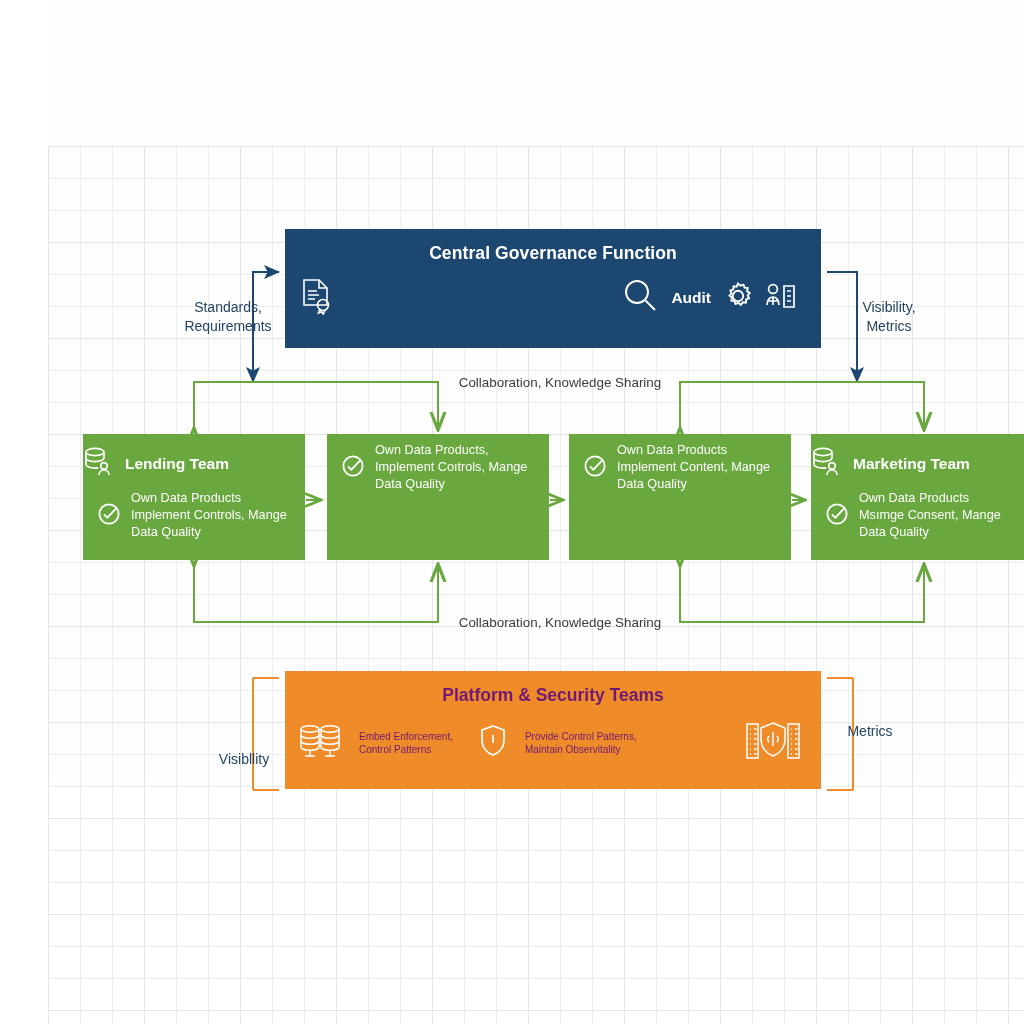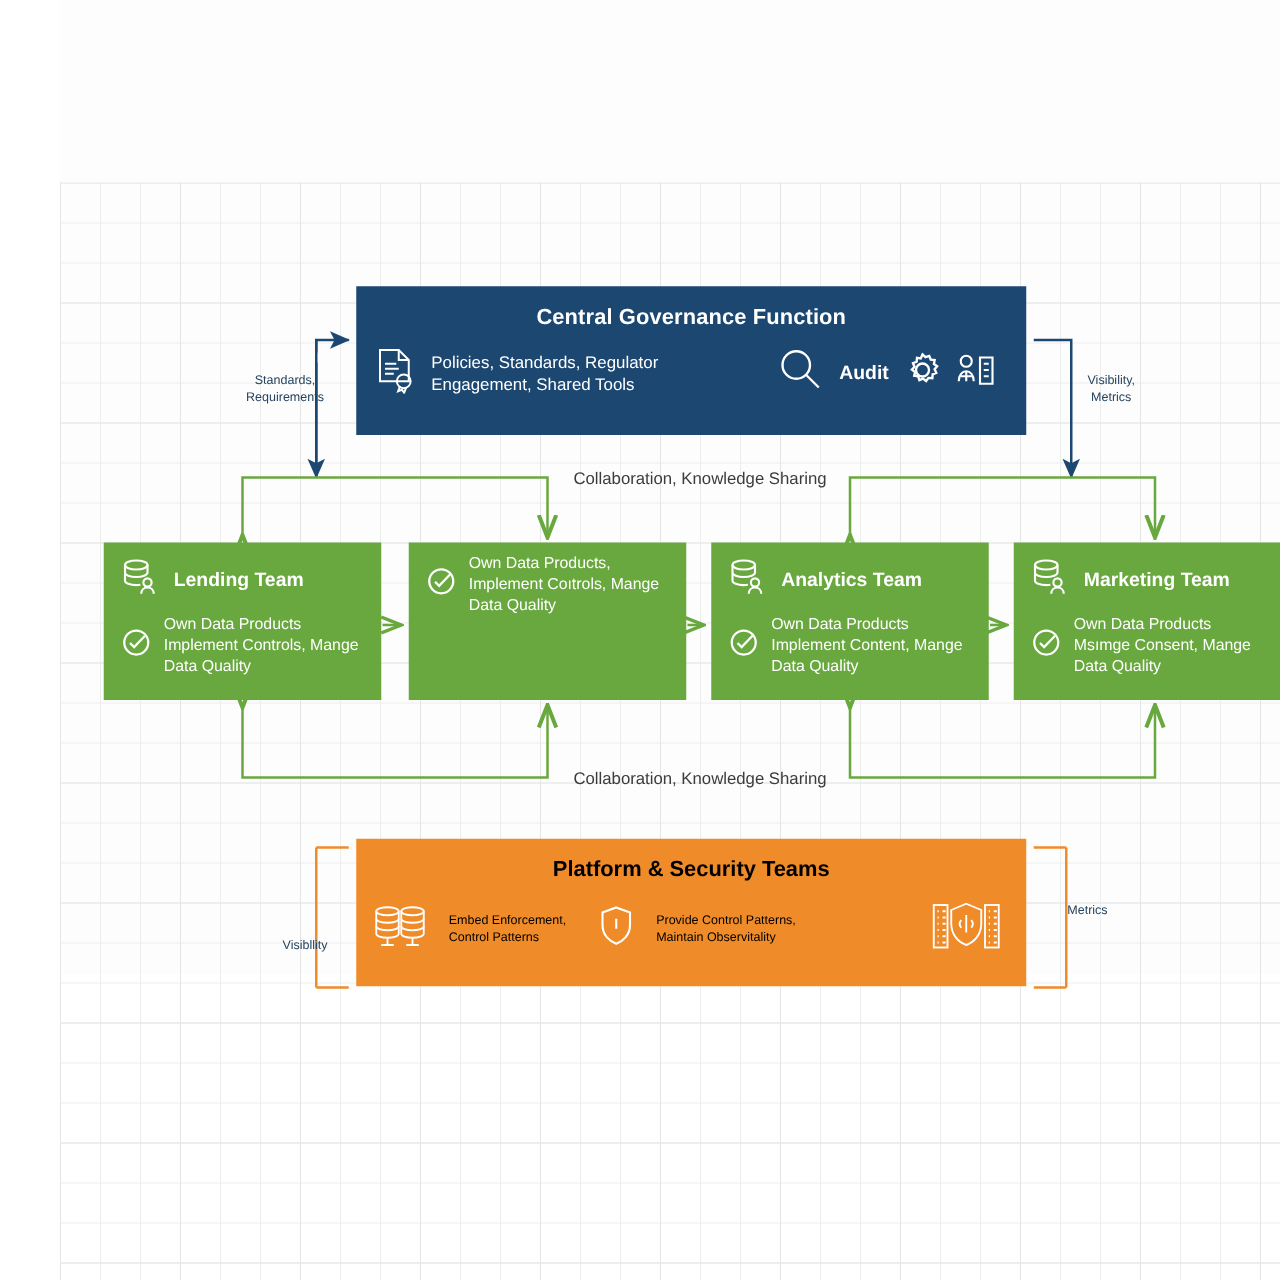--- a/index.html
+++ b/index.html
@@ -57,38 +57,38 @@
 
   
   .team{
     width:222px;height:126px;
     background:#69a83e;color:#ffffff;top:434px;
   }
   #team0{left:35px;}
   #team1{left:279px;}
   #team2{left:521px;}
   #team3{left:763px;}
-  .team .thead{display:flex;align-items:center;padding:12px 0 0 14px;}
+  .team .thead{display:flex;align-items:center;padding:12px 0 0 0;}
   .team .tname{font-size:15.5px;font-weight:bold;margin-left:12px;}
   .team .tbody{display:flex;align-items:center;padding:8px 8px 0 14px;}
   .team .tdesc{font-size:12.7px;line-height:1.35;margin-left:10px;white-space:pre-line;}
 
   
   #platform{
     left:237px;top:671px;width:536px;height:118px;
-    background:#ef8b28;color:#000000;
+    background:#ef8b28;color:#701a75;
   }
   #platform .title{text-align:center;font-size:17.5px;font-weight:bold;padding-top:14px;}
   #platform .row{display:flex;align-items:center;margin-top:14px;padding:0 14px;}
   #platform .ptext{font-size:10px;line-height:1.33;white-space:pre-line;}
   #platform .gap{width:16px;}
   #platform .spacer{flex:1 1 auto;}
 
   
-  .lbl{position:absolute;font-size:10px;color:#25445f;text-align:center;line-height:1.35;}
+  .lbl{position:absolute;font-size:14px;color:#25445f;text-align:center;line-height:1.35;}
   .lbl-gray{position:absolute;font-size:13.4px;color:#3c3c3c;text-align:center;}
 </style>
 </head>
 <body>
 
 <div id="canvas">
 
   <div id="grid"></div>
   <div id="grid-major"></div>
 
@@ -155,22 +155,20 @@
     <div class="row">
       <span class="lefticon">
         <svg width="34" height="38" viewBox="0 0 34 38" fill="none" stroke="#ffffff" stroke-width="1.6">
           <path d="M5 3 h15 l8 8 v17 h-23 z"></path>
           <path d="M20 3 v8 h8"></path>
           <path d="M9 14 h9 M9 18 h11 M9 22 h7"></path>
           <circle cx="24" cy="28" r="5.5"></circle>
           <path d="M21 32 l-1.5 4 3-1.2 1.8 2.4 1.6-4"></path>
         </svg>
       </span>
-      <div class="govtext" style="white-space:pre-line">Policies, Standards, Regulator
-Engagement, Shared Tools</div>
       <div class="spacer"></div>
       <div class="rightgroup">
         <span>
           <svg width="38" height="38" viewBox="0 0 38 38" fill="none" stroke="#ffffff" stroke-width="1.9">
             <circle cx="16" cy="15" r="11"></circle>
             <path d="M24 23 L34 33"></path>
           </svg>
         </span>
         <span class="auditword">Audit</span>
         <span>
@@ -226,32 +224,20 @@
           <path d="M7 12.4 l3.3 3.3 L19 6.6"></path>
         </svg>
       </span>
       <span class="tdesc">Own Data Products,
 Implement Coıtrols, Mange
 Data Quality</span>
     </div>
   </div>
 
   <div class="box team" id="team2">
-    <div class="thead">
-      <span>
-        <svg width="30" height="32" viewBox="0 0 30 32" fill="none" stroke="#ffffff" stroke-width="1.7">
-          <ellipse cx="12" cy="6" rx="9" ry="3.6"></ellipse>
-          <path d="M3 6 v6 c0 2 4 3.6 9 3.6 s9-1.6 9-3.6 V6"></path>
-          <path d="M3 12.5 v6 c0 2 4 3.6 9 3.6 c1.2 0 2.3-.1 3.3-.3"></path>
-          <circle cx="21" cy="20" r="3.3"></circle>
-          <path d="M16 29 c0-3 2.2-5 5-5 s5 2 5 5"></path>
-        </svg>
-      </span>
-      <span class="tname">Analytics Team</span>
-    </div>
     <div class="tbody">
       <span>
         <svg width="24" height="24" viewBox="0 0 24 24" fill="none" stroke="#ffffff" stroke-width="1.8">
           <circle cx="12" cy="12" r="9.6"></circle>
           <path d="M7 12.4 l3.3 3.3 L19 6.6"></path>
         </svg>
       </span>
       <span class="tdesc">Own Data Products
 Implement Content, Mange
 Data Quality</span>

